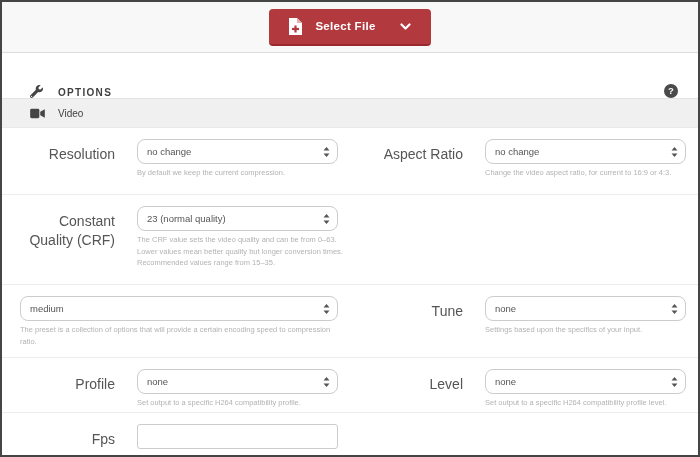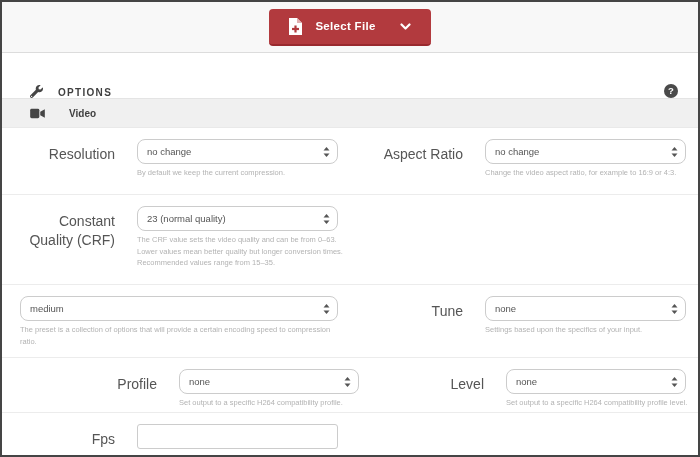--- a/index.html
+++ b/index.html
@@ -44,27 +44,27 @@
     font-size: 9.5px; font-weight: bold; line-height: 14px; text-align: center;
     cursor: pointer;
   }
   
   .video-header {
     height: 30px; background: #f0f0f0;
     border-top: 1px solid #e4e4e4; border-bottom: 1px solid #e9e9e9;
     display: flex; align-items: center;
     padding: 0 20px 0 28px;
   }
-  .video-header .title { font-size: 10px; font-weight: bold; color: #3f3f3f; margin-left: 24px; }
+  .video-header .title { font-size: 10px; font-weight: normal; color: #3f3f3f; margin-left: 13px; }
   
   .frow { display: flex; border-bottom: 1px solid #ececec; background: #fff; }
   .frow.r1 { min-height: 67px; }
   .frow.r2 { min-height: 90px; }
   .frow.r3 { min-height: 73px; }
-  .frow.r4 { min-height: 55px; padding-left: 42px; }
+  .frow.r4 { min-height: 55px; }
   .frow.last { border-bottom: none; }
   .cell { width: 50%; display: flex; padding: 11px 12px 7px 18px; }
   .frow.r4 .cell { padding-bottom: 0; }
   .flabel {
     width: 95px; margin-right: 22px; flex-shrink: 0;
     padding-top: 6px;
     font-size: 14px; color: #555; line-height: 1.35; text-align: right;
   }
   .fctl { flex: 1; min-width: 0; }
   .selwrap { position: relative; width: 100%; }
@@ -161,21 +161,21 @@
           <select class="sel">
             <option>no change</option>
           </select>
           <span class="selarrow">
             <svg width="7" height="10" viewBox="0 0 7 10">
                 <path d="M3.5 0 L6.5 3.6 H0.5 Z" fill="#555"></path>
                 <path d="M3.5 10 L0.5 6.4 H6.5 Z" fill="#555"></path>
               </svg>
           </span>
         </div>
-        <div class="fhelp">Change the video aspect ratio, for example to 16:9 or 4:3.</div>
+        <div class="fhelp">Change the video aspect ratio, for current to 16:9 or 4:3.</div>
       </div>
     </div>
   </div>
 
   <div class="frow r2">
     <div class="cell">
       <div class="flabel">Constant Quality (CRF)</div>
       <div class="fctl">
         <div class="selwrap">
           <select class="sel">

